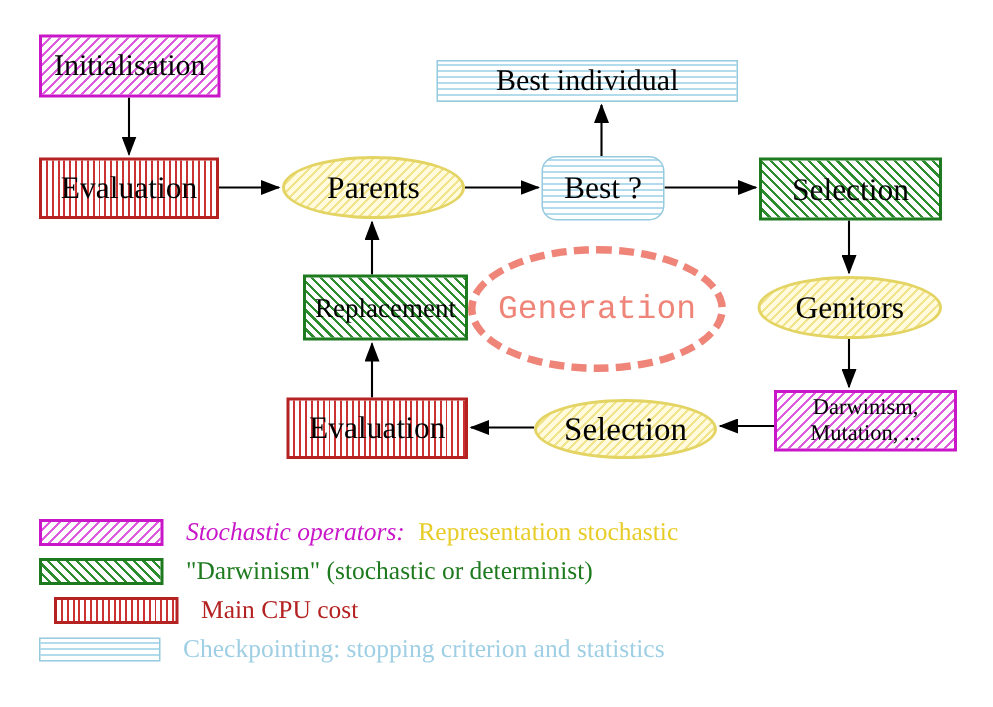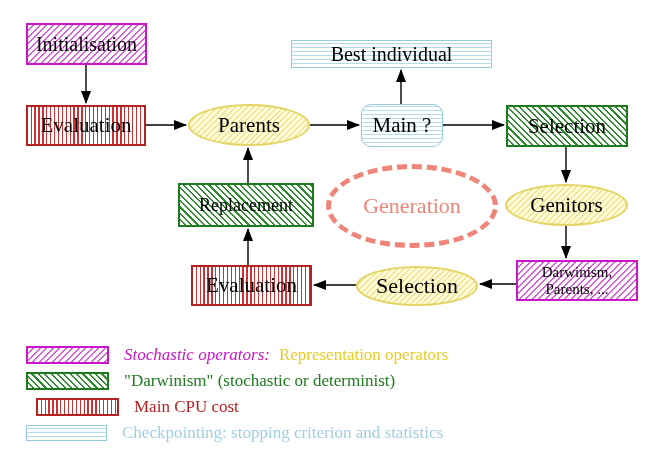--- a/index.html
+++ b/index.html
@@ -85,56 +85,56 @@
 
   <div class="node ellipse-yellow" style="left:188px;top:104px;width:122px;height:42px;font-size:21px;">
     <span>Parents</span>
   </div>
 
   <div class="node stripe-cyan" style="left:291px;top:40px;width:201px;height:28px;font-size:20px;">
     <span>Best individual</span>
   </div>
 
   <div class="node stripe-cyan" style="left:361px;top:104px;width:82px;height:43px;font-size:21px;border-radius:10px;">
-    <span>Main ?</span>
+    <span>Best ?</span>
   </div>
 
   <div class="node hatch-green" style="left:506px;top:105px;width:122px;height:42px;font-size:21px;">
     <span>Selection</span>
   </div>
 
   <div class="node ellipse-yellow" style="left:505px;top:184px;width:123px;height:42px;font-size:21px;">
     <span>Genitors</span>
   </div>
 
   <div class="node hatch-magenta two-line" style="left:516px;top:260px;width:122px;height:41px;flex-direction:column;">
     <span>Darwinism,</span>
-    <span>Parents, ...</span>
+    <span>Mutation, ...</span>
   </div>
 
   <div class="node ellipse-yellow" style="left:356px;top:266px;width:122px;height:40px;font-size:22px;">
     <span>Selection</span>
   </div>
 
   <div class="node stripe-red" style="left:191px;top:265px;width:121px;height:41px;font-size:21px;">
     <span>Evaluation</span>
   </div>
 
-  <div class="node hatch-green" style="left:178px;top:183px;width:136px;height:44px;font-size:18px;">
+  <div class="node hatch-green" style="left:202px;top:183px;width:110px;height:44px;font-size:18px;">
     <span>Replacement</span>
   </div>
 
-  <div class="node generation" style="left:326px;top:164px;width:172px;height:84px;">
+  <div class="node generation" style="left:312px;top:164px;width:172px;height:84px;font-family:Liberation Mono, monospace;">
     <span>Generation</span>
   </div>
 
   <div class="legend-row" style="left:26px;top:346px;">
     <div class="swatch hatch-magenta"></div>
     <span class="legend-text t-magenta">Stochastic operators:</span>
-    <span class="legend-text t-gold">Representation operators</span>
+    <span class="legend-text t-gold">Representation stochastic</span>
   </div>
 
   <div class="legend-row" style="left:26px;top:372px;">
     <div class="swatch hatch-green"></div>
     <span class="legend-text t-green">"Darwinism" (stochastic or determinist)</span>
   </div>
 
   <div class="legend-row" style="left:36px;top:398px;">
     <div class="swatch stripe-red"></div>
     <span class="legend-text t-red">Main CPU cost</span>

